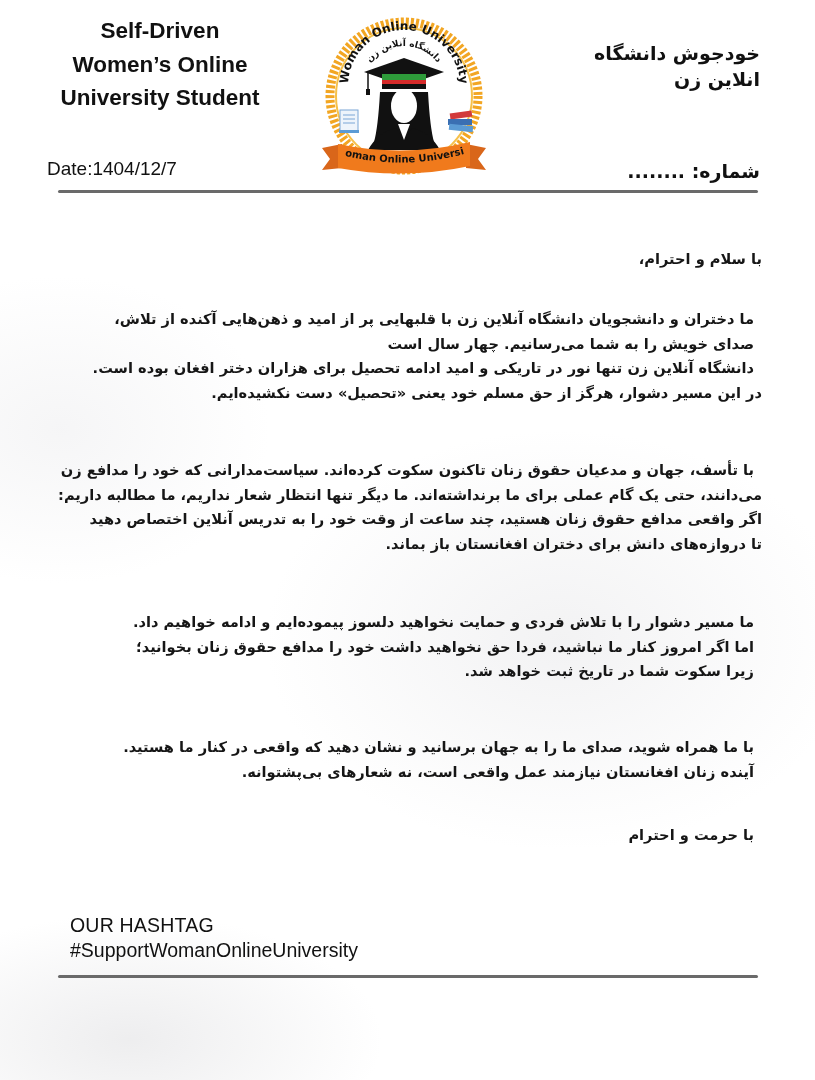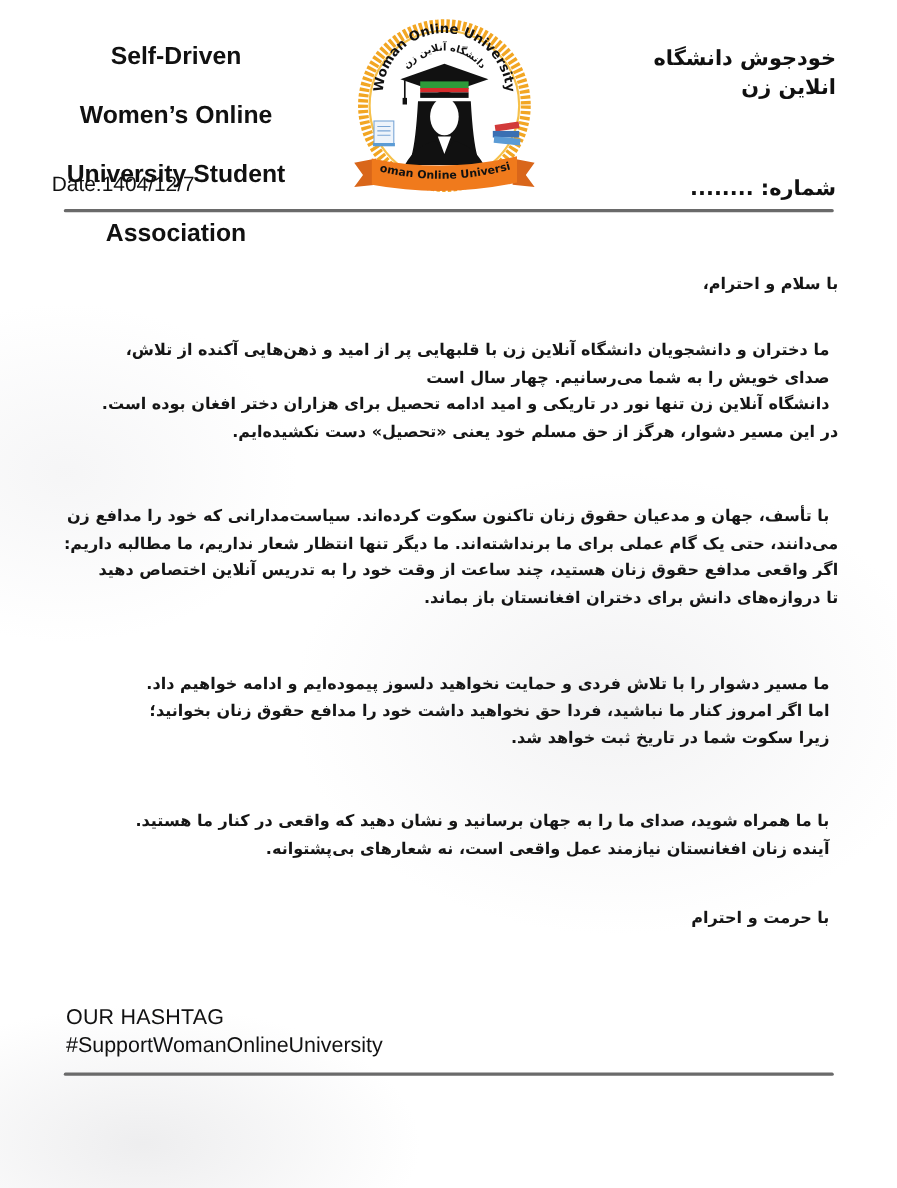--- a/index.html
+++ b/index.html
@@ -14,21 +14,21 @@
     background:
       radial-gradient(ellipse 420px 300px at 560px 640px, rgba(232,232,234,0.55), rgba(255,255,255,0) 70%),
       radial-gradient(ellipse 360px 180px at 130px 1040px, rgba(226,226,228,0.6), rgba(255,255,255,0) 70%),
       radial-gradient(ellipse 300px 220px at 60px 430px, rgba(236,236,238,0.5), rgba(255,255,255,0) 70%);
   }
   .en-title {
     position: absolute; left: 40px; top: 14px; width: 240px;
     text-align: center; font-family: "Liberation Sans", sans-serif;
     font-weight: bold; font-size: 22.5px; line-height: 33.5px; color: #111;
   }
-  .en-title div { white-space: nowrap; margin-top: 20px; }
+  .en-title div { white-space: nowrap; }
   .date {
     position: absolute; left: 47px; top: 158px;
     font-family: "Liberation Sans", sans-serif; font-weight: normal;
     font-size: 19px; color: #111;
   }
   .fa-title {
     position: absolute; right: 55px; top: 40px; width: 220px;
     direction: rtl; text-align: right; font-weight: bold;
     font-size: 19px; line-height: 26px; color: #111;
   }
@@ -51,37 +51,36 @@
   .letter .line { white-space: nowrap; font-size: 14.6px; line-height: 24.5px; }
   .greeting { top: 247px; }
   .p1 { top: 307px; }
   .p2 { top: 458px; }
   .p3 { top: 610px; }
   .p4 { top: 735px; }
   .closing { top: 823px; }
   .indent { padding-right: 8px; }
 
   .hashtag-block {
-    position: absolute; left: 60px; top: 913px;
+    position: absolute; left: 70px; top: 913px;
     font-family: "Liberation Sans", sans-serif; font-size: 19.5px;
     line-height: 25px; color: #111;
   }
   .hashtag-block .label { font-weight: normal; letter-spacing: 0.2px; }
   .hashtag-block .tag { font-weight: normal; }
 </style>
 </head>
 <body>
 
 <div class="page-shade"></div>
 
 <div class="en-title">
   <div>Self-Driven</div>
   <div>Women’s Online</div>
   <div>University Student</div>
-  <div>Association</div>
 </div>
 <div class="date">Date:1404/12/7</div>
 
 <svg class="logo" viewBox="0 0 172 180">
   <defs>
     <path id="arcTop" d="M 30 78 A 56 56 0 0 1 142 78"></path>
     <path id="arcTopInner" d="M 44 80 A 42 42 0 0 1 128 80"></path>
     <path id="ribbonPath" d="M 28 148 Q 86 162 146 146"></path>
   </defs>
   <circle cx="86" cy="88" r="78" fill="#fff"></circle>

